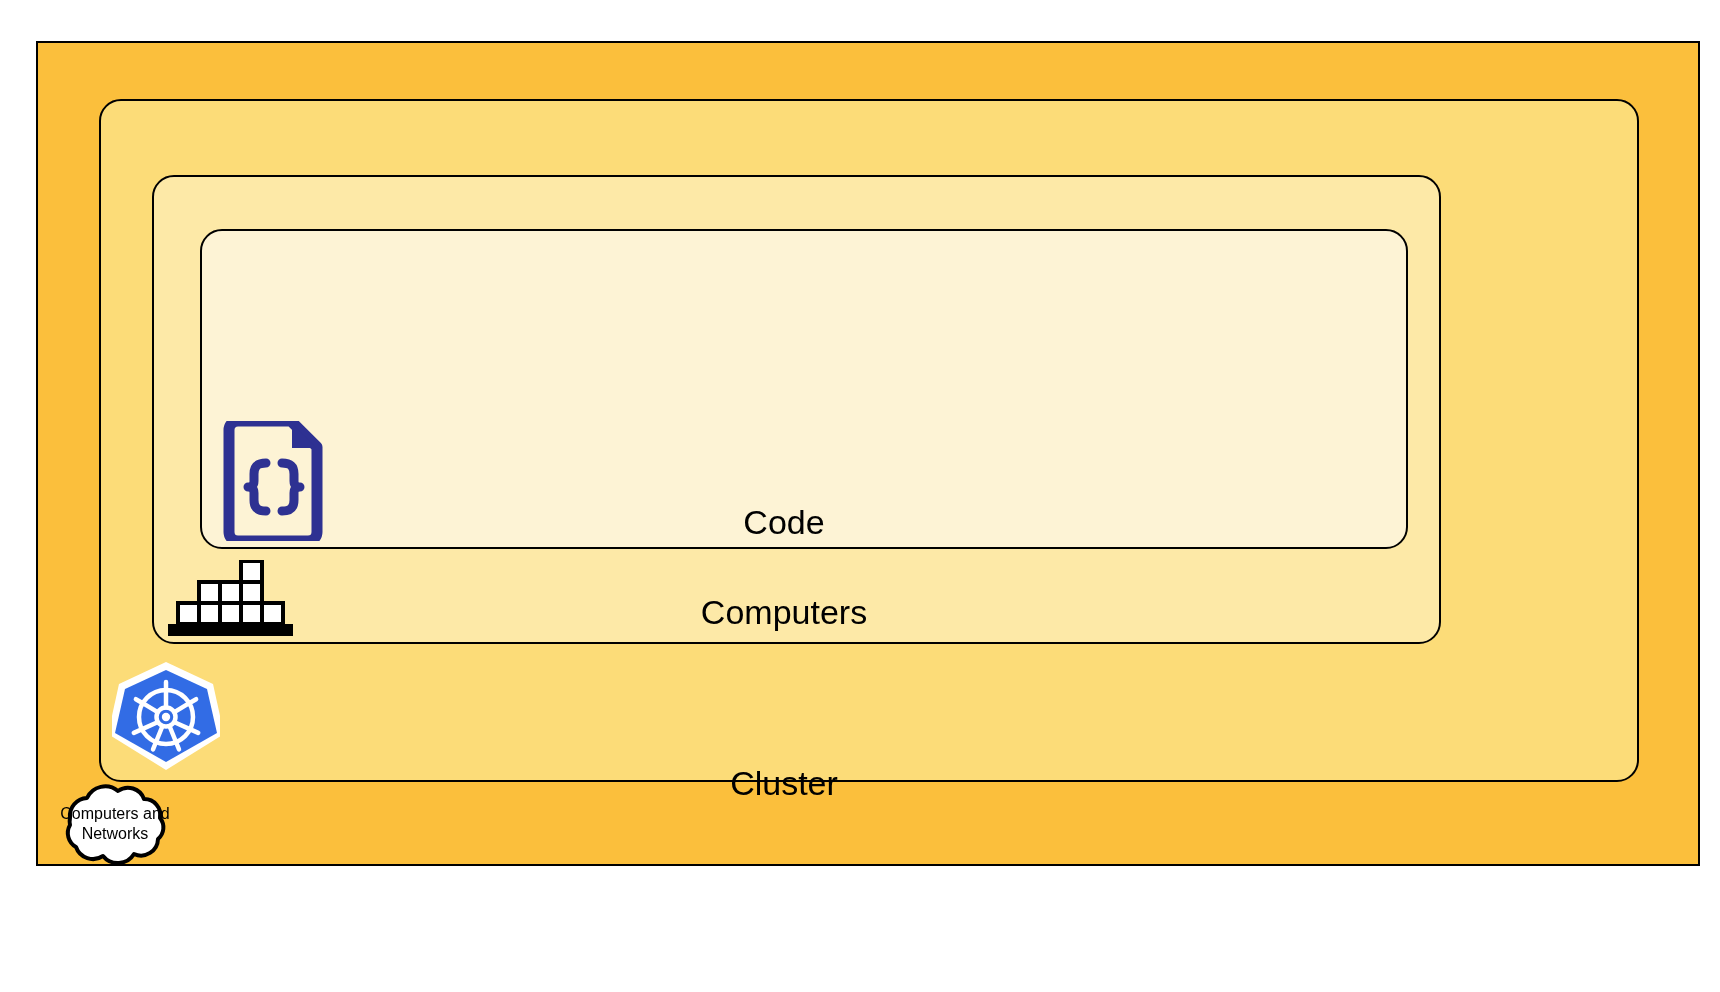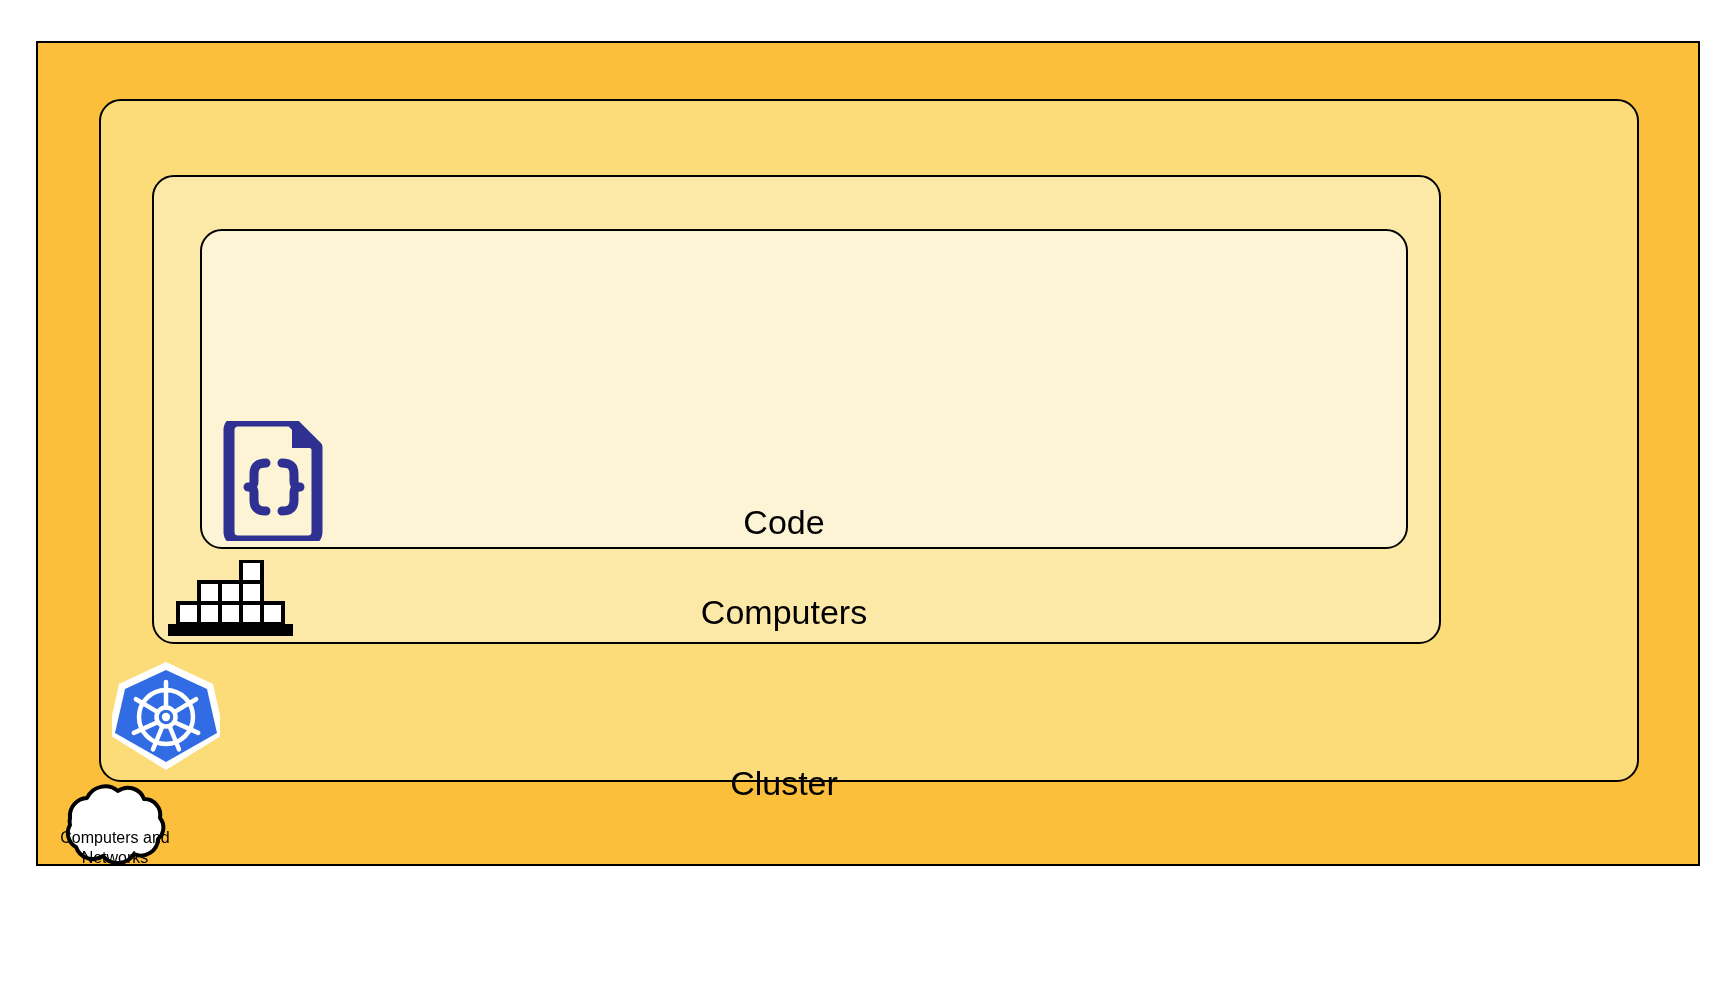--- a/index.html
+++ b/index.html
@@ -136,21 +136,20 @@
   #cloud-networks .cloud-text {
     position: absolute;
     left: 0;
     top: 22px;
     width: 150px;
     text-align: center;
     font-size: 16px;
     line-height: 1.22;
     color: #000000;
     white-space: pre-line;
-    margin-top: 24px;
   }
 </style>
 </head>
 <body>
 
 <div id="canvas">
 
   <div class="layer" id="layer-datacenter" style="background: rgb(251, 191, 60); border-color: rgb(0, 0, 0);"></div>
 
   <div class="layer" id="layer-cluster" style="background: rgb(252, 220, 120); border-color: rgb(0, 0, 0);"></div>

